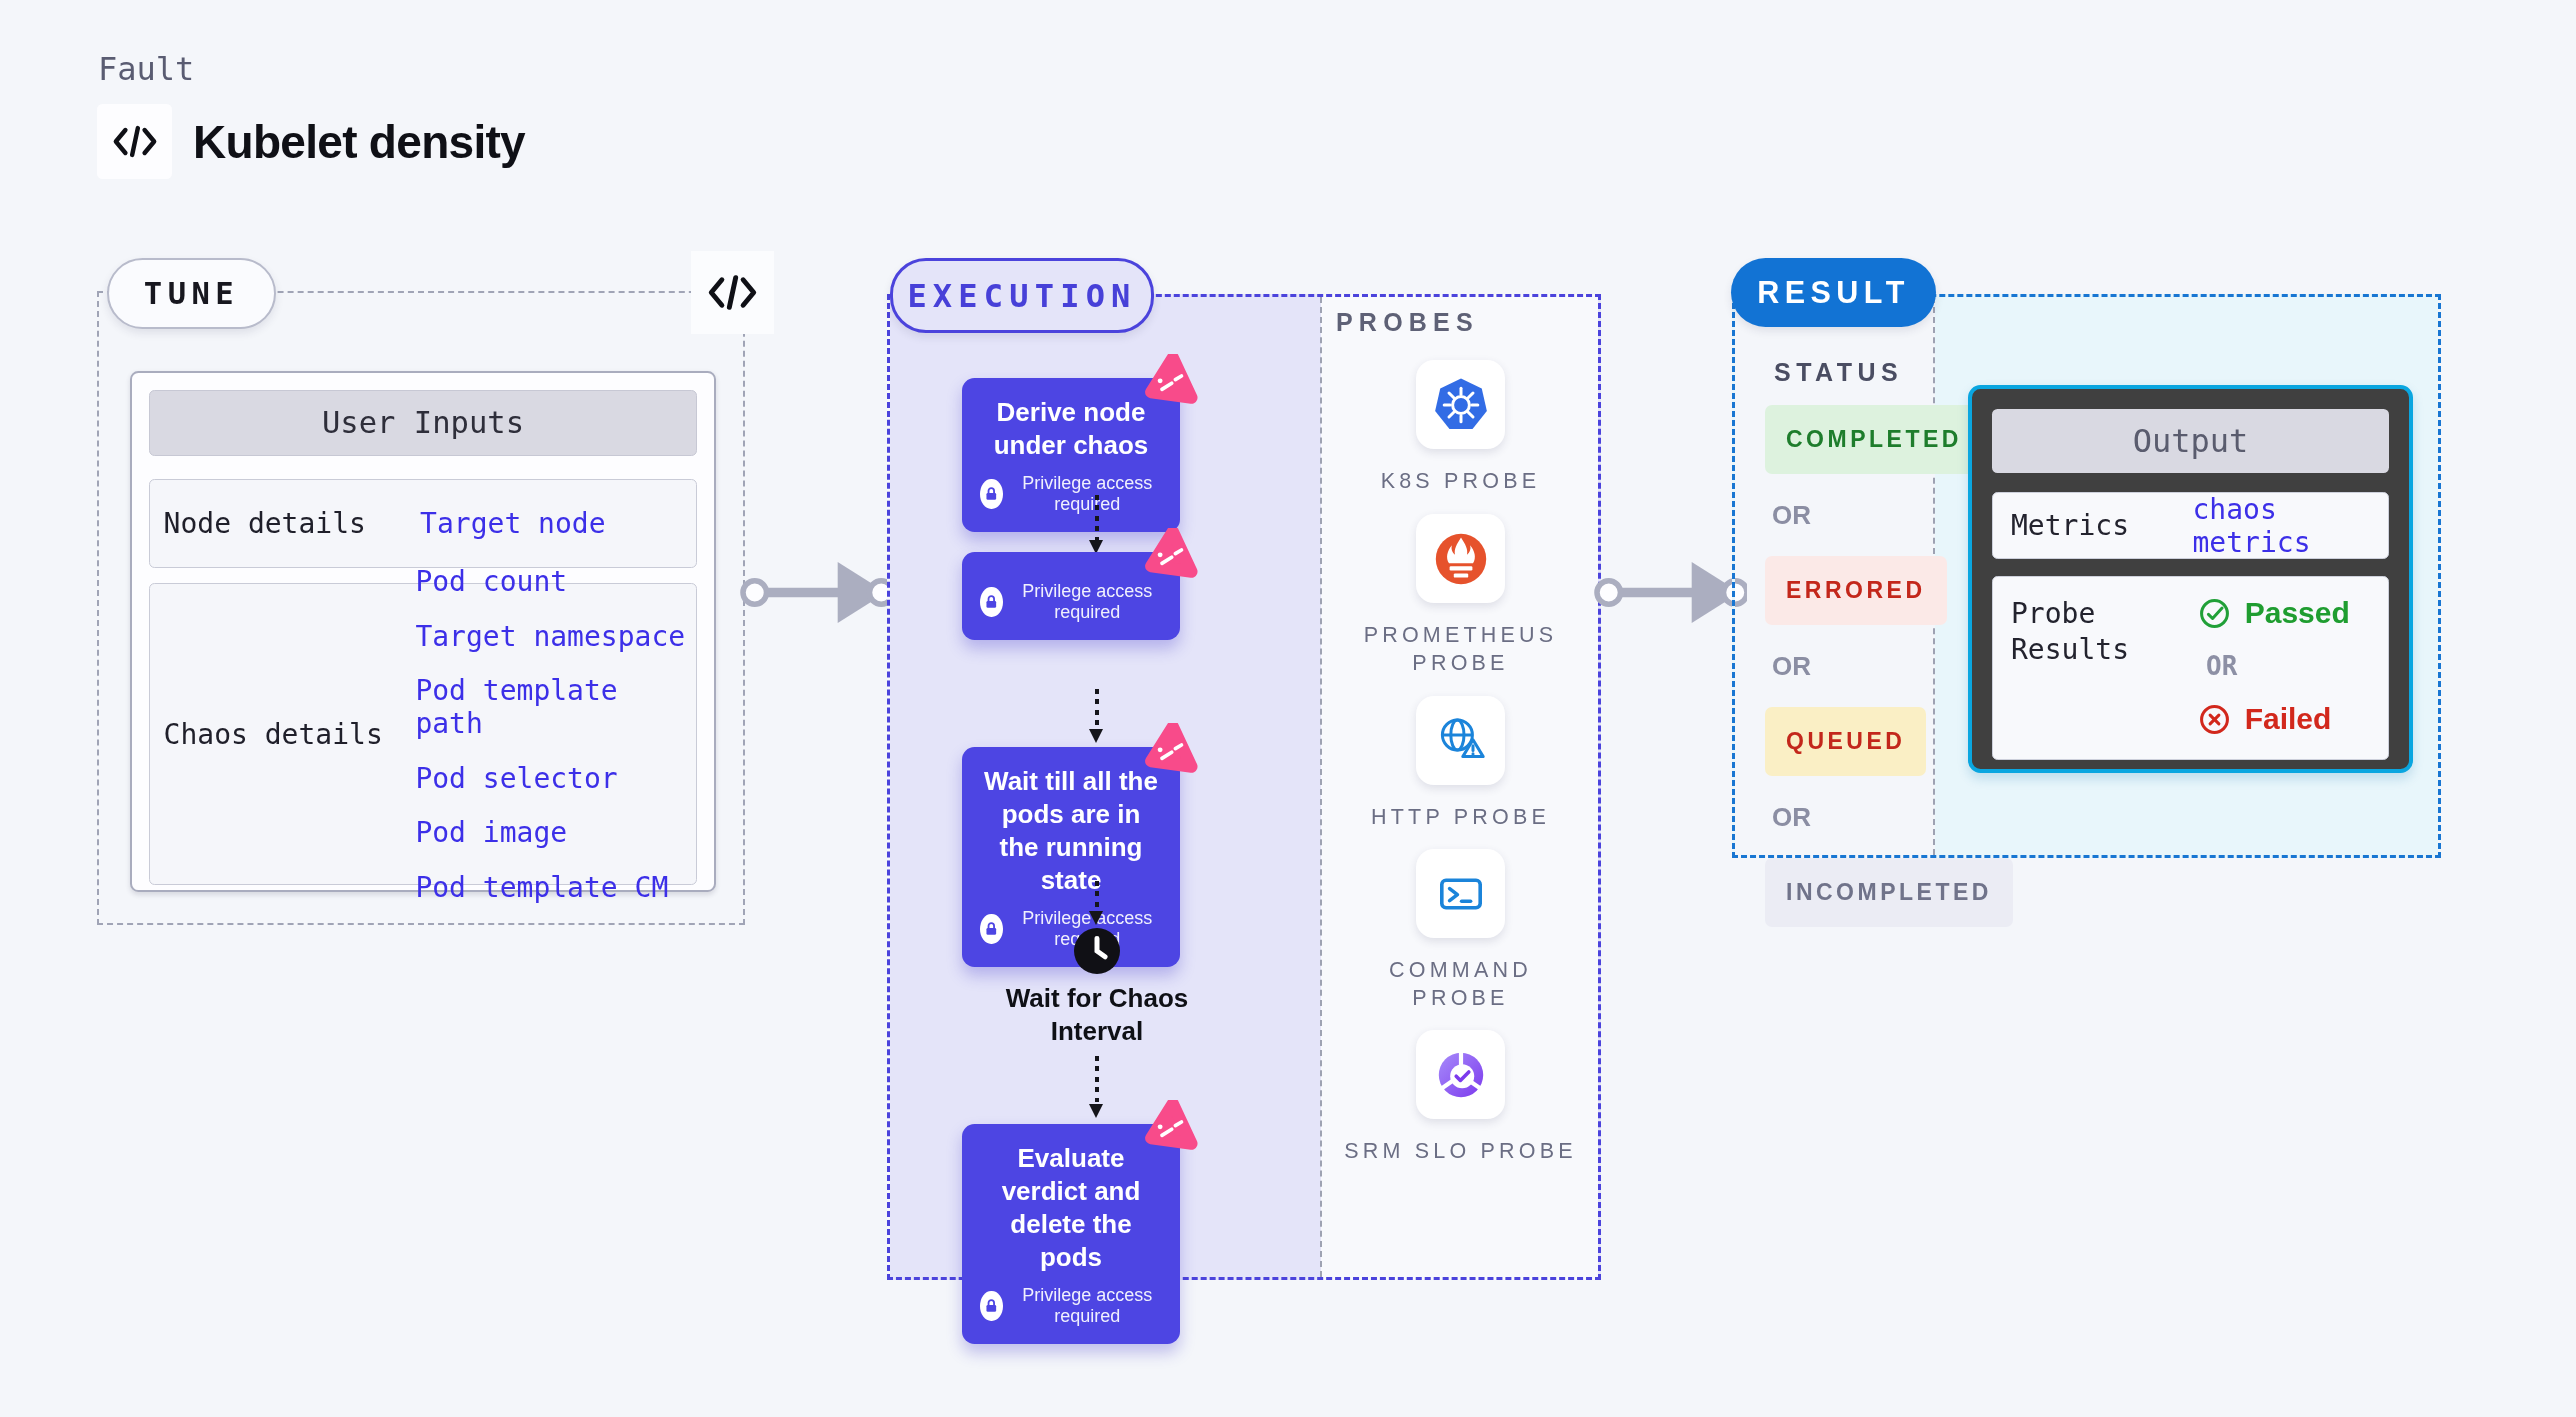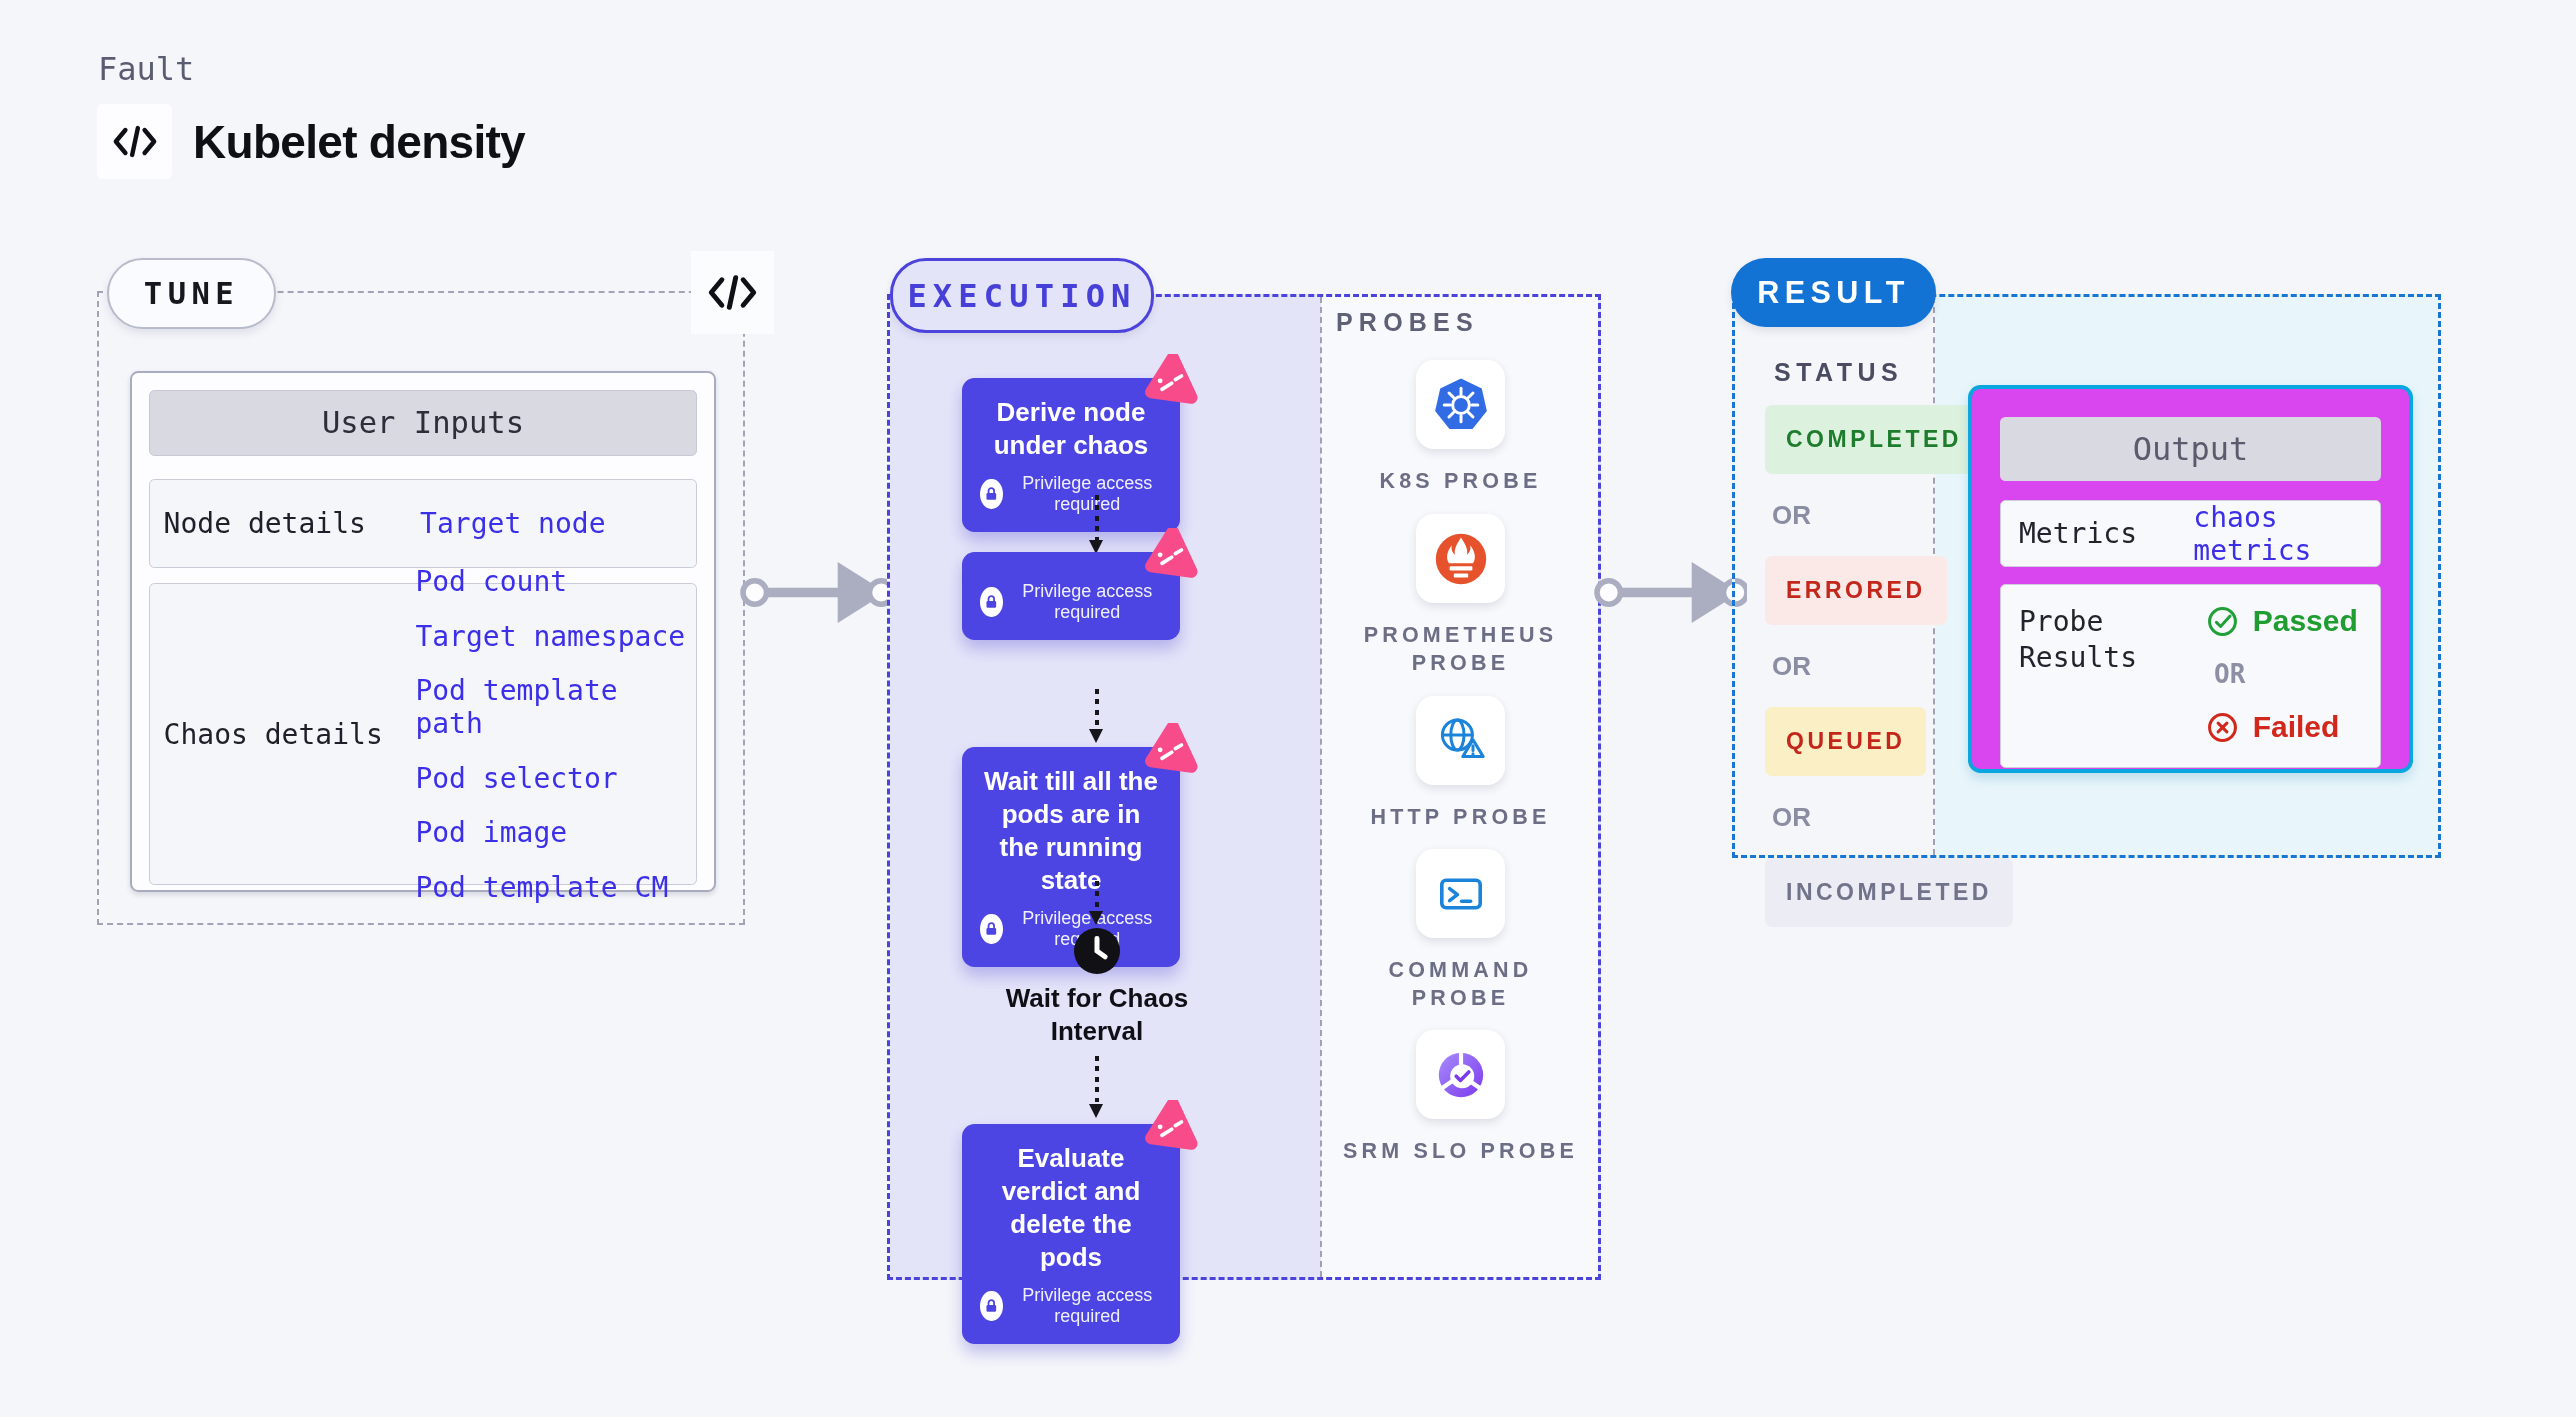--- a/index.html
+++ b/index.html
@@ -68,35 +68,35 @@
   .clock-circle{position:absolute;left:1074px;top:928px;width:46px;height:46px;}
   .wait-label{position:absolute;left:976px;top:982px;width:242px;text-align:center;
               font-size:26px;font-weight:700;color:#0F1016;line-height:33px;}
 
   
   .probes-heading{position:absolute;left:1336px;top:308px;font-size:25px;font-weight:700;
                   letter-spacing:6.2px;color:#5E6176;}
   .probe-item{position:absolute;left:1322px;width:277px;display:flex;flex-direction:column;align-items:center;}
   .probe-icon-card{width:89px;height:89px;background:#FFFFFF;border-radius:18px;
                    box-shadow:0 3.5px 8.3px rgba(50,50,90,.12);display:flex;align-items:center;justify-content:center;}
-  .probe-label{margin-top:18px;font-size:21.5px;font-weight:700;letter-spacing:4.2px;color:#6B6E84;
+  .probe-label{margin-top:18px;font-size:21.5px;font-weight:400;letter-spacing:4.2px;color:#6B6E84;
                text-align:center;line-height:28px;width:236px;}
 
   
   .status-heading{position:absolute;left:1774px;top:358px;font-size:25px;font-weight:700;letter-spacing:5.5px;color:#4A4D62;}
   .status-col{position:absolute;left:1765px;top:405px;display:flex;flex-direction:column;align-items:flex-start;}
   .status-badge{padding:21px 21px;border-radius:7px;font-size:23px;font-weight:700;letter-spacing:3.5px;}
   .badge-completed{background:#DDF2DE;color:#1E7D2C;}
   .badge-errored{background:#FBE9E7;color:#C3271B;}
   .badge-queued{background:#FAEFC5;color:#C3271B;}
   .badge-incompleted{background:#EBECF4;color:#70738A;}
   .or-label{font-size:26px;font-weight:700;color:#8B8EA3;margin:26px 0 25px 7px;}
 
   .output-card{position:absolute;left:1968px;top:385px;width:445px;height:388px;box-sizing:border-box;
-               background:#d946ef;border:4.2px solid #0AA6E0;border-radius:12.5px;padding:28px;
+               background:#404040;border:4.2px solid #0AA6E0;border-radius:12.5px;padding:20px;
                box-shadow:0 5.5px 11px rgba(0,110,170,.18);}
   .output-header{height:64px;background:#D9D9E2;border-radius:5.5px;display:flex;align-items:center;justify-content:center;
                font-size:32px;color:#5A5C6E;margin-bottom:19.4px;}
   .output-row{box-sizing:border-box;border:1.4px solid #CDD0DB;border-radius:5.5px;background:#F8F9FC;display:flex;margin-bottom:16.6px;}
   .row-metrics{height:67px;align-items:center;}
   .row-probe{height:184px;padding:19.4px 0;}
   .output-row-label{width:177px;padding-left:18px;font-size:28px;color:#23232E;line-height:36px;}
   .metrics-value{font-size:28px;color:#3C2FE8;padding-left:23.6px;}
   .outcomes{display:flex;flex-direction:column;padding-left:9.7px;}
   .outcome-row{display:flex;align-items:center;gap:14px;}

